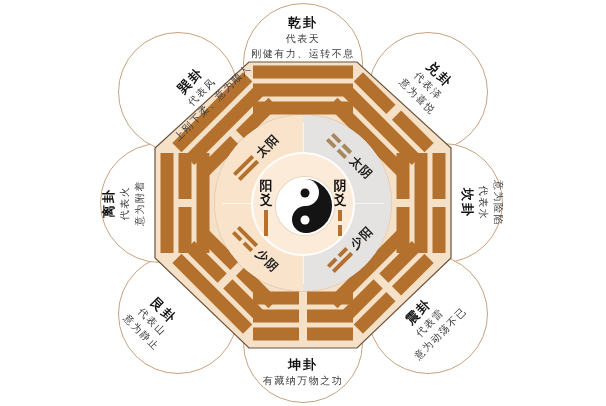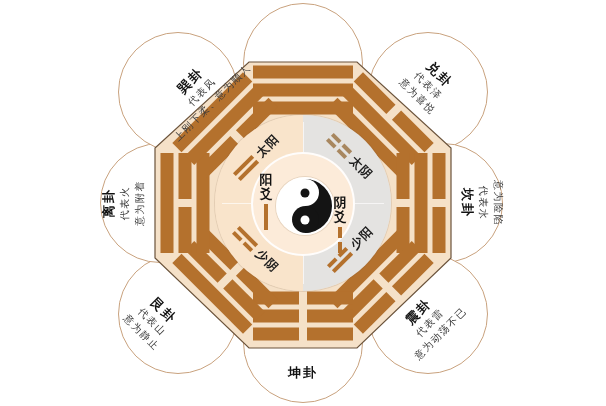--- a/index.html
+++ b/index.html
@@ -194,39 +194,44 @@
           <span></span>
           <span></span>
         </div>
         <div class="bline yang"></div>
       </div>
     <span class="label">少阳</span>
   </div>
 
   <div class="disc"></div>
 
-  <div class="yao" style="left:258px;top:173px;">
+  <div class="yao" style="left:258px;top:179px;">
     <div class="yao-text">阳爻</div>
     <div class="vbar"></div>
   </div>
-  <div class="yao" style="left:332px;top:196px;">
+  <div class="yao" style="left:332px;top:179px;">
     <div class="yao-text">阴爻</div>
     <div class="vbar-broken">
         <span></span>
         <span></span>
       </div>
   </div>
 
   <div class="taiji">
     <div class="tj-lobe tj-top"></div>
     <div class="tj-lobe tj-bottom"></div>
     <i class="tj-dot black"></i>
     <i class="tj-dot white"></i>
   </div>
 
+  <div class="ptext" style="left:303px;top:37px;--rot:0deg;">
+    <div class="p-name">乾卦</div>
+    <div class="p-desc">代表天</div>
+    <div class="p-desc">刚健有力、运转不息</div>
+  </div>
 
   <div class="ptext" style="left:429px;top:85px;--rot:45deg;">
     <div class="p-name">兑卦</div>
     <div class="p-desc">代表泽</div>
     <div class="p-desc">意为喜悦</div>
   </div>
 
   <div class="ptext" style="left:482px;top:203px;--rot:90deg;">
     <div class="p-desc">意为险陷</div>
     <div class="p-desc">代表水</div>
@@ -234,20 +239,21 @@
   </div>
 
   <div class="ptext" style="left:429px;top:322px;--rot:-45deg;">
     <div class="p-name">震卦</div>
     <div class="p-desc">代表雷</div>
     <div class="p-desc">意为动荡不已</div>
   </div>
 
   <div class="ptext" style="left:303px;top:373px;font-family:Liberation Mono, monospace;--rot:0deg;">
     <div class="p-name">坤卦</div>
+    <div class="p-desc">有藏纳万物之功</div>
   </div>
 
   <div class="ptext" style="left:153px;top:321px;--rot:45deg;">
     <div class="p-name">艮卦</div>
     <div class="p-desc">代表山</div>
     <div class="p-desc">意为静止</div>
   </div>
 
   <div class="ptext" style="left:123px;top:203px;--rot:-90deg;">
     <div class="p-name">离卦</div>

